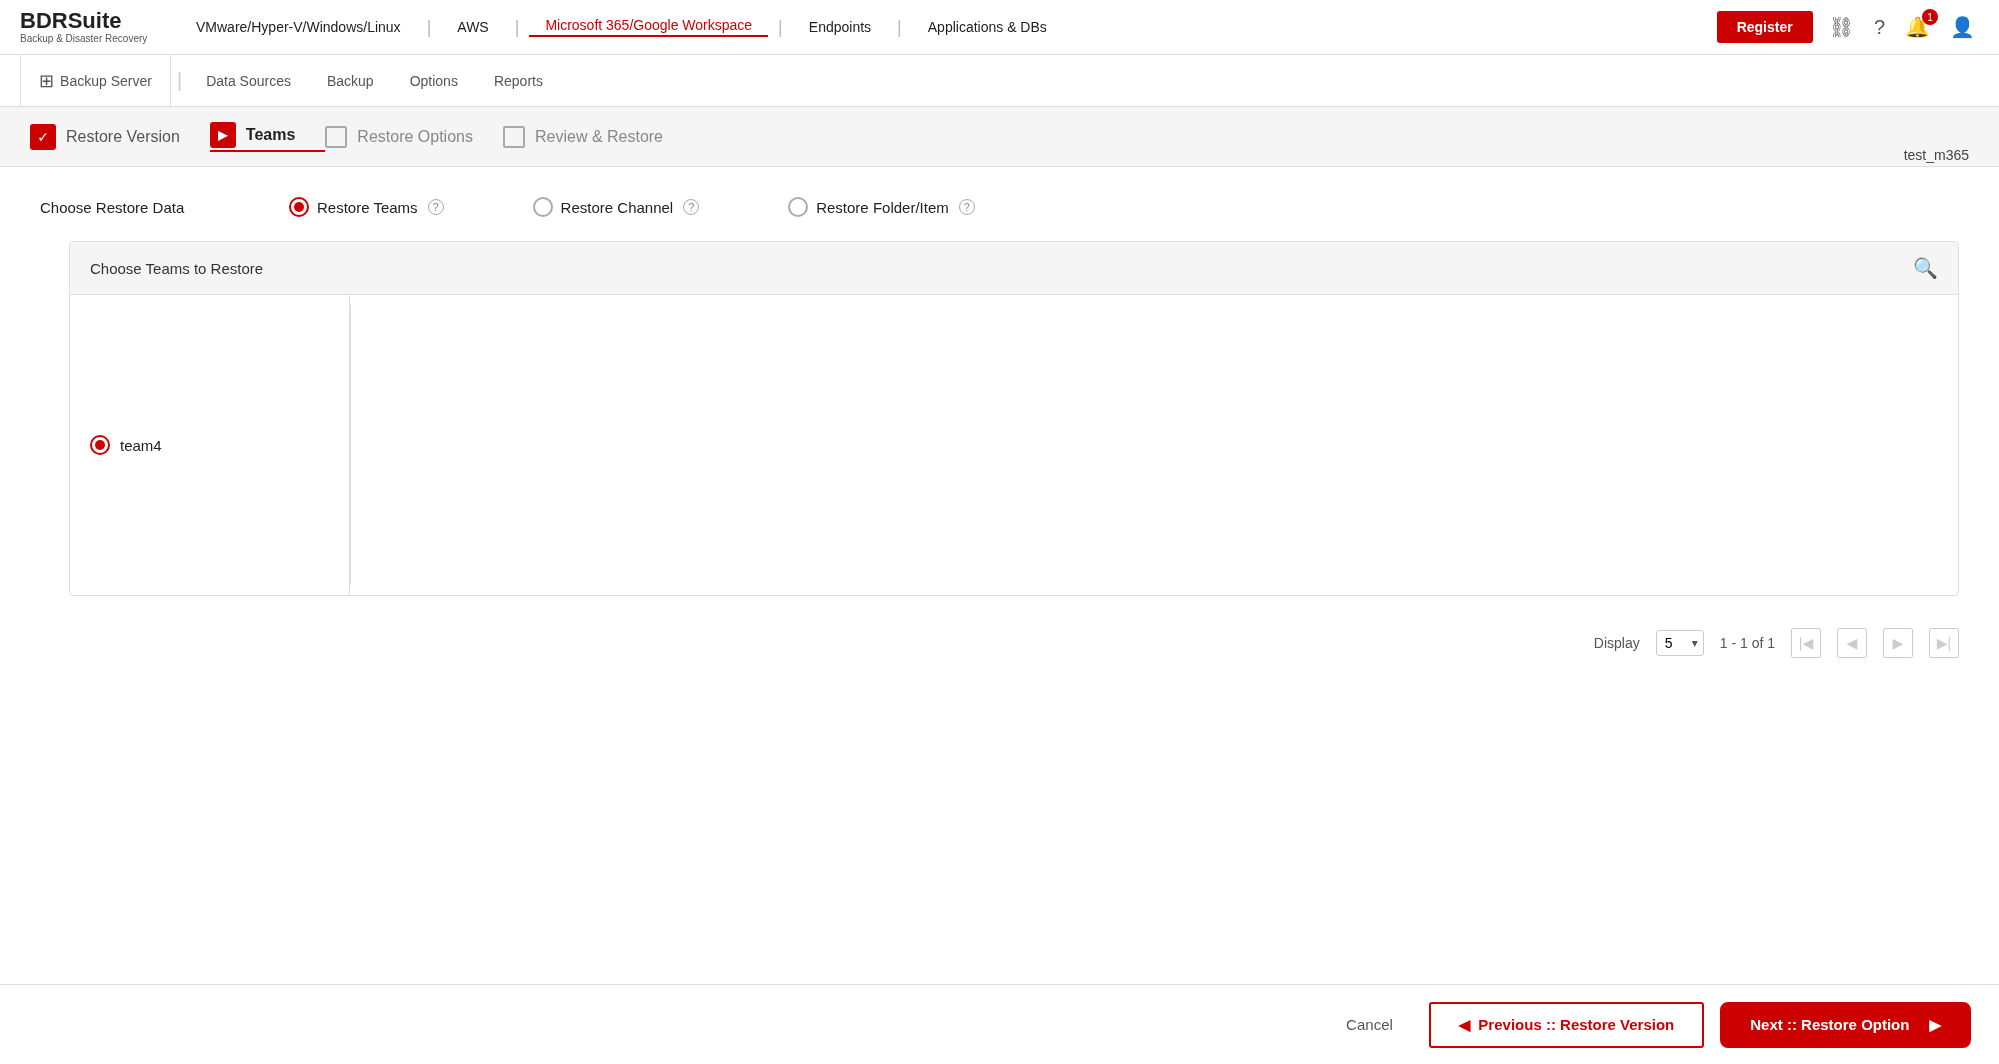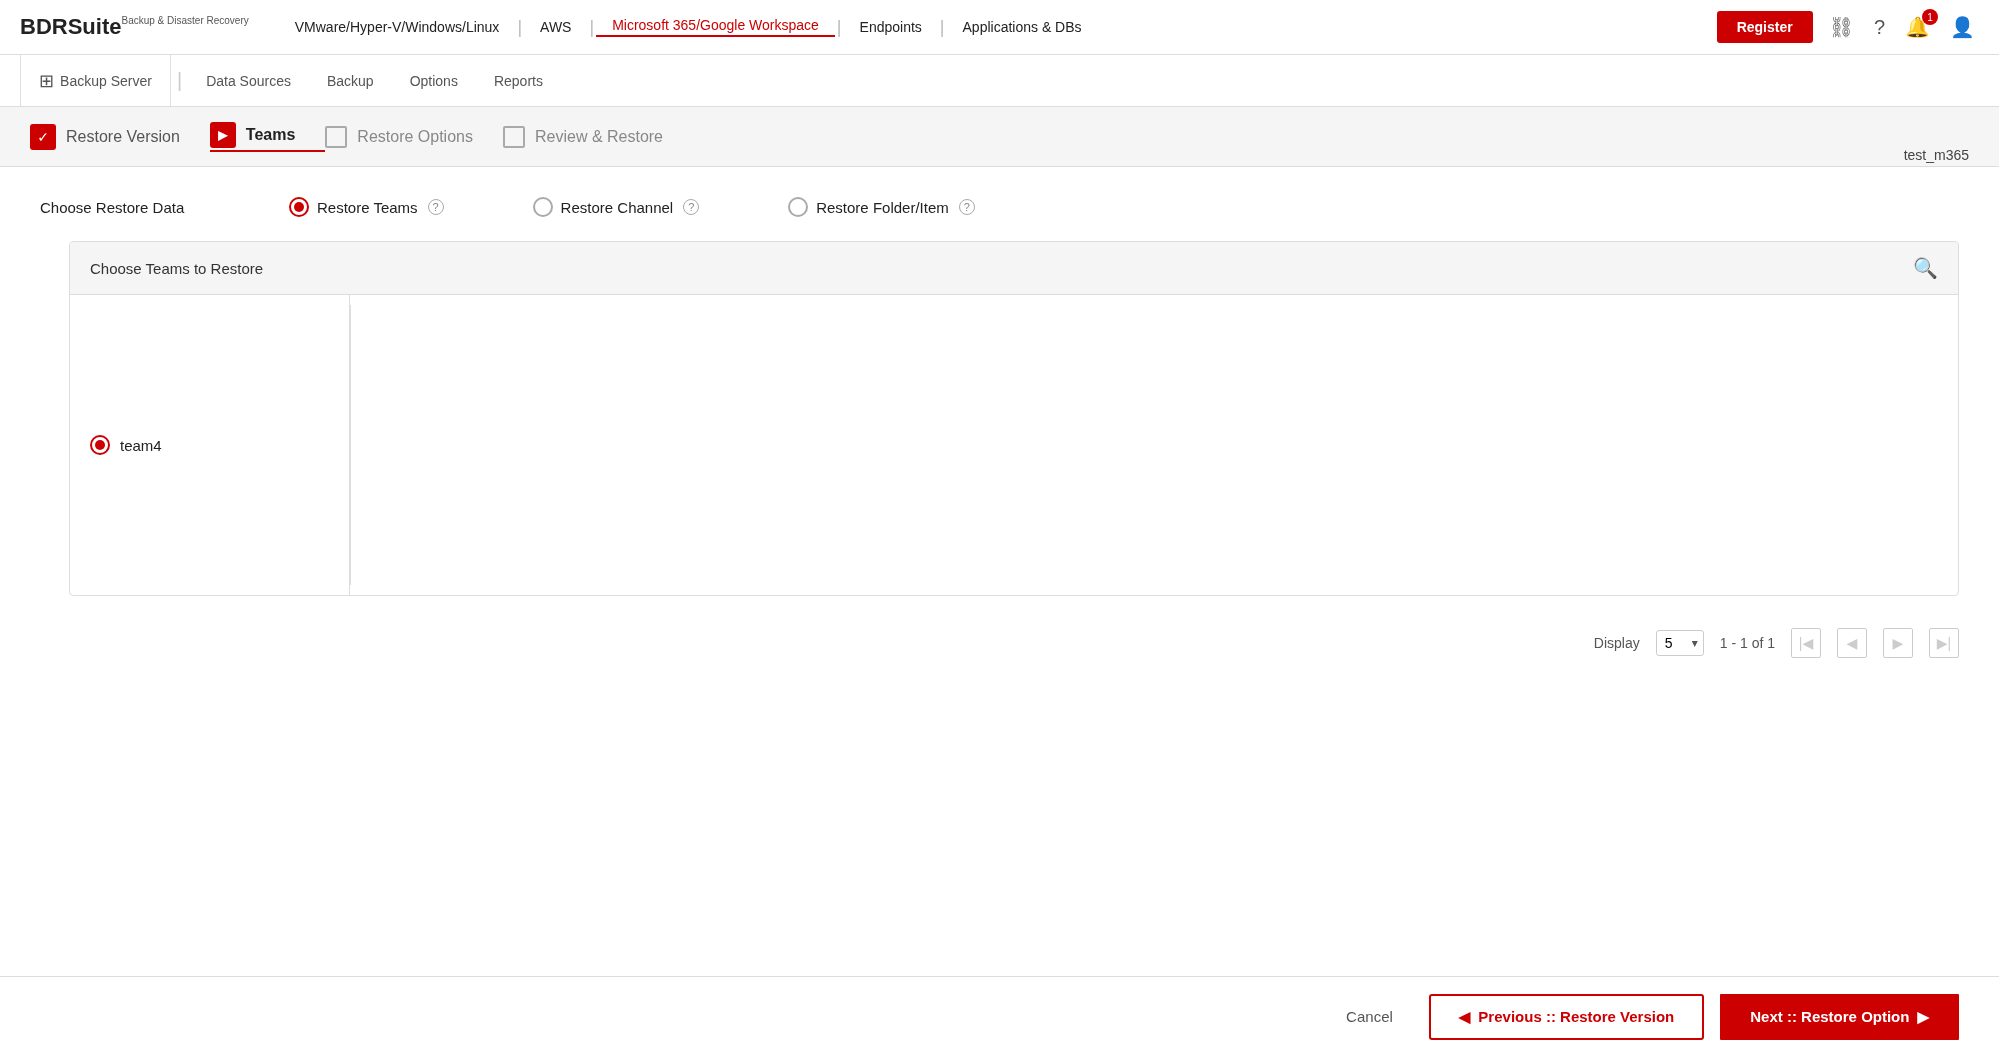--- a/index.html
+++ b/index.html
@@ -9,40 +9,40 @@
     .top-nav {
       display: flex;
       align-items: center;
       padding: 0 20px;
       height: 55px;
       border-bottom: 1px solid #ddd;
       background: #fff;
     }
     .logo-area {
       display: flex;
-      flex-direction: row;
+      flex-direction: column;
       margin-right: 30px;
       min-width: 130px;
     }
     .logo-bdr {
       font-size: 22px;
       font-weight: bold;
       color: #c00;
       line-height: 1.1;
     }
     .logo-bdr span { color: #222; }
     .logo-sub {
       font-size: 10px;
       color: #555;
       line-height: 1.2;
     }
     .top-nav-links {
       display: flex;
       align-items: center;
-      gap: 0;
+      gap: 8px;
       flex: 1;
     }
     .top-nav-links a {
       text-decoration: none;
       color: #222;
       font-size: 14px;
       padding: 0 16px;
       cursor: pointer;
     }
     .top-nav-links a.active {
@@ -343,30 +343,30 @@
       cursor: pointer;
       font-size: 14px;
       color: #555;
       border-radius: 2px;
     }
     .page-nav-btn:disabled { color: #ccc; cursor: default; }
 
     
     .bottom-actions {
       position: fixed;
-      bottom: 8px;
+      bottom: 0;
       left: 0;
       right: 0;
       height: 80px;
       background: #fff;
       border-top: 1px solid #ddd;
       display: flex;
       align-items: center;
       justify-content: flex-end;
-      padding: 0 40px;
+      padding: 0 28px;
       gap: 16px;
     }
     .btn-cancel {
       background: none;
       border: none;
       font-size: 15px;
       color: #555;
       cursor: pointer;
       padding: 10px 20px;
     }
@@ -384,24 +384,24 @@
       gap: 8px;
     }
     .btn-next {
       background: #c00;
       border: 2px solid #c00;
       color: #fff;
       font-size: 15px;
       font-weight: bold;
       padding: 12px 28px;
       cursor: pointer;
-      border-radius: 1px;
-      display: flex;
-      align-items: center;
-      gap: 8px;
+      border-radius: 8px;
+      display: flex;
+      align-items: center;
+      gap: 20px;
     }
   </style>
 </head>
 <body>
 
 <div class="top-nav">
   <div class="logo-area">
     <div class="logo-bdr">
       <span>BDR</span><span>Suite</span>
     </div>

